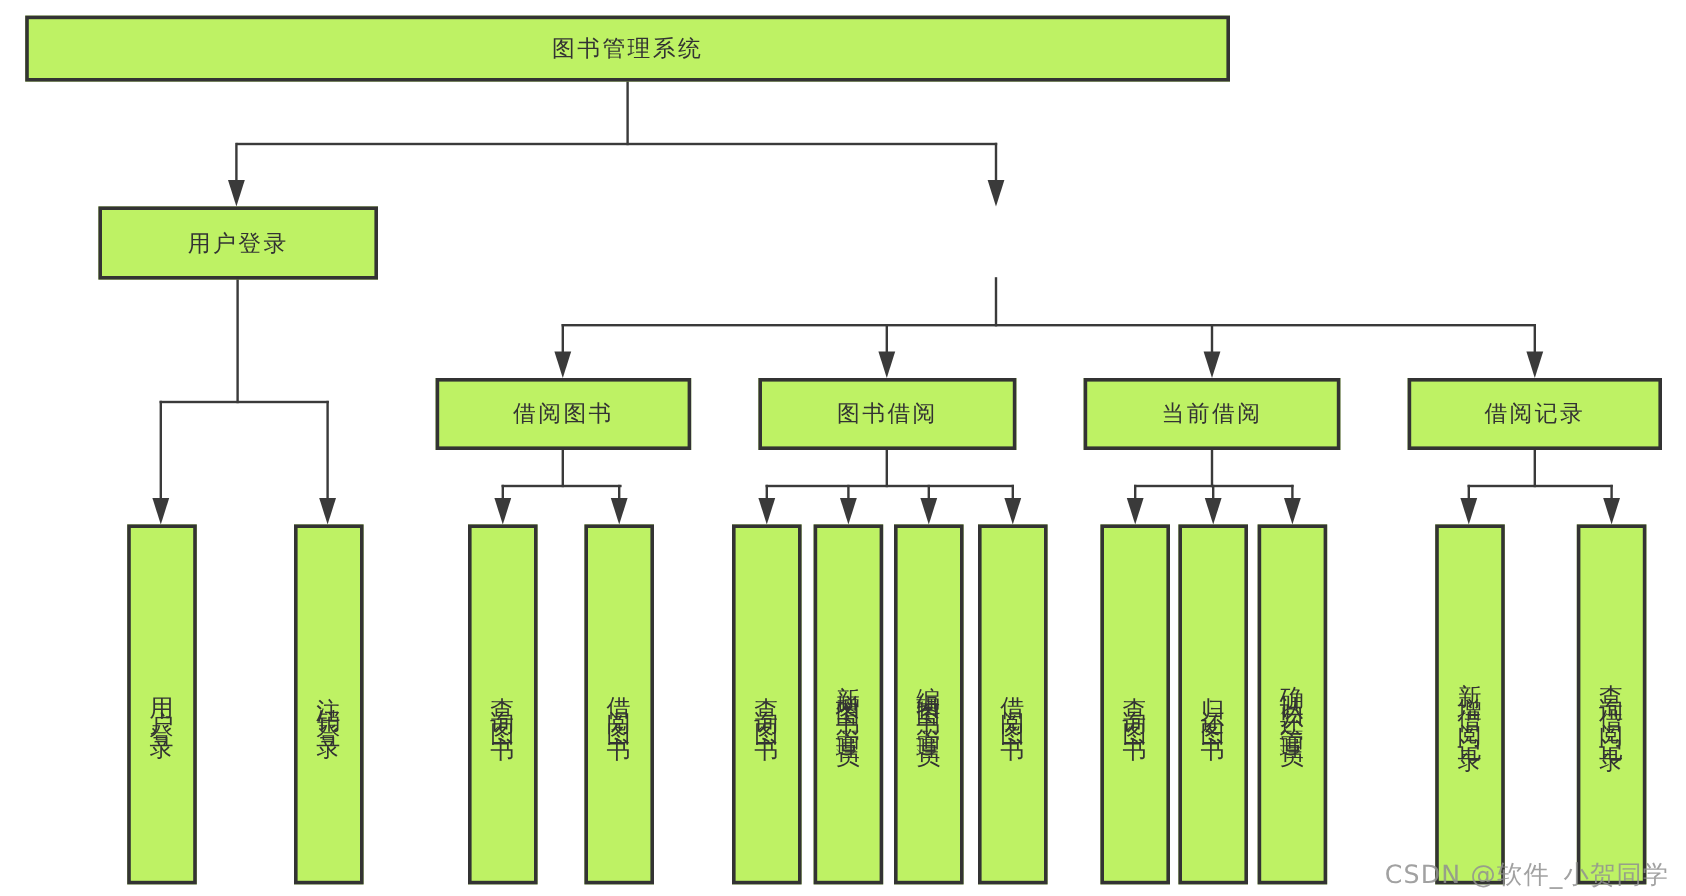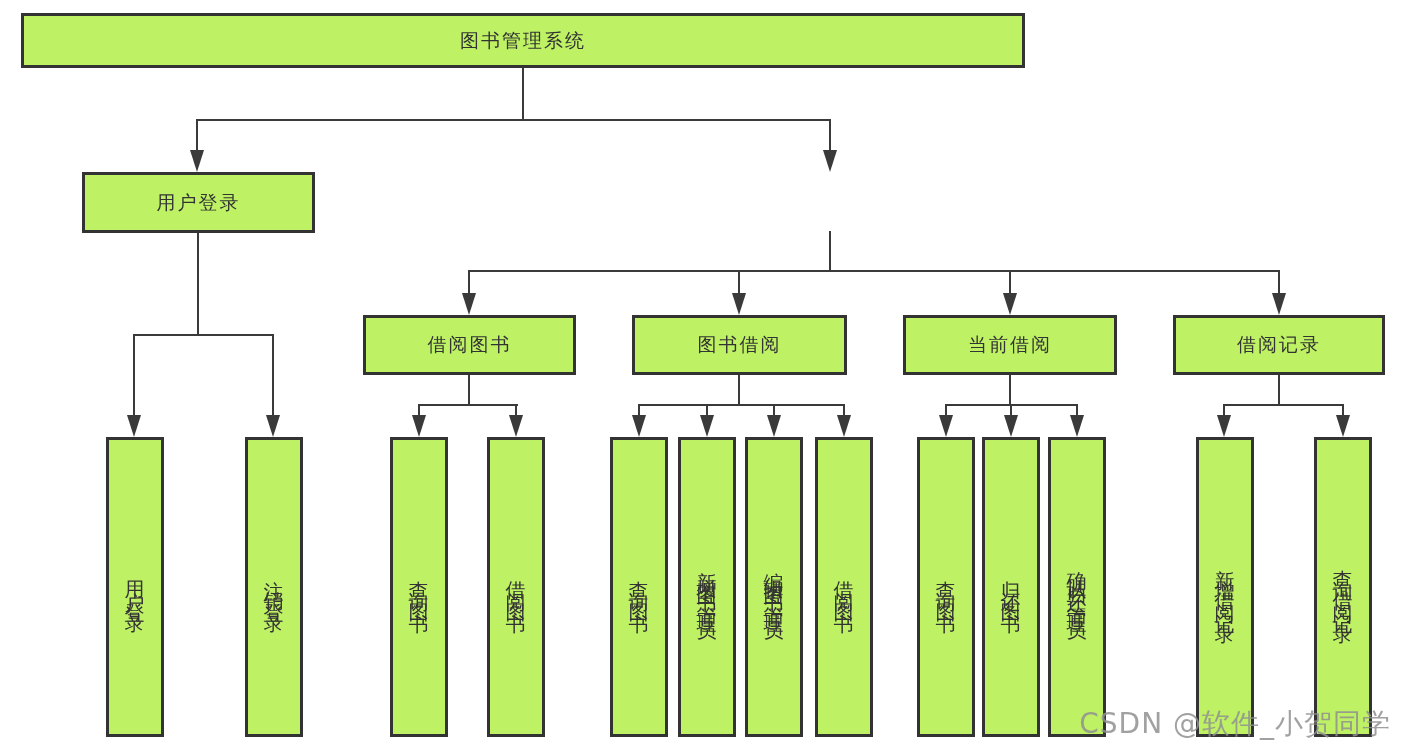--- a/index.html
+++ b/index.html
@@ -21,21 +21,21 @@
   }
   .hl { position:absolute; height:2px; background:#3a3a3a; z-index:1; }
   .vl { position:absolute; width:2px; background:#3a3a3a; z-index:1; }
   .ar {
     position:absolute; width:0; height:0; z-index:1;
     border-left:7px solid transparent; border-right:7px solid transparent;
     border-top:22px solid #3a3a3a;
   }
   #watermark {
     position:absolute; right:14px; bottom:4px; z-index:3;
-    font-size:28px; color:rgba(145,145,145,0.85); letter-spacing:1px;
+    font-size:21px; color:rgba(145,145,145,0.85); letter-spacing:1px;
     white-space:nowrap;
   }
 </style>
 </head>
 <body>
 
 <div id="canvas">
 
   <div class="node h-node" style="left:21px; top:13px; width:1004px; height:55px;">
     <span>图书管理系统</span>

